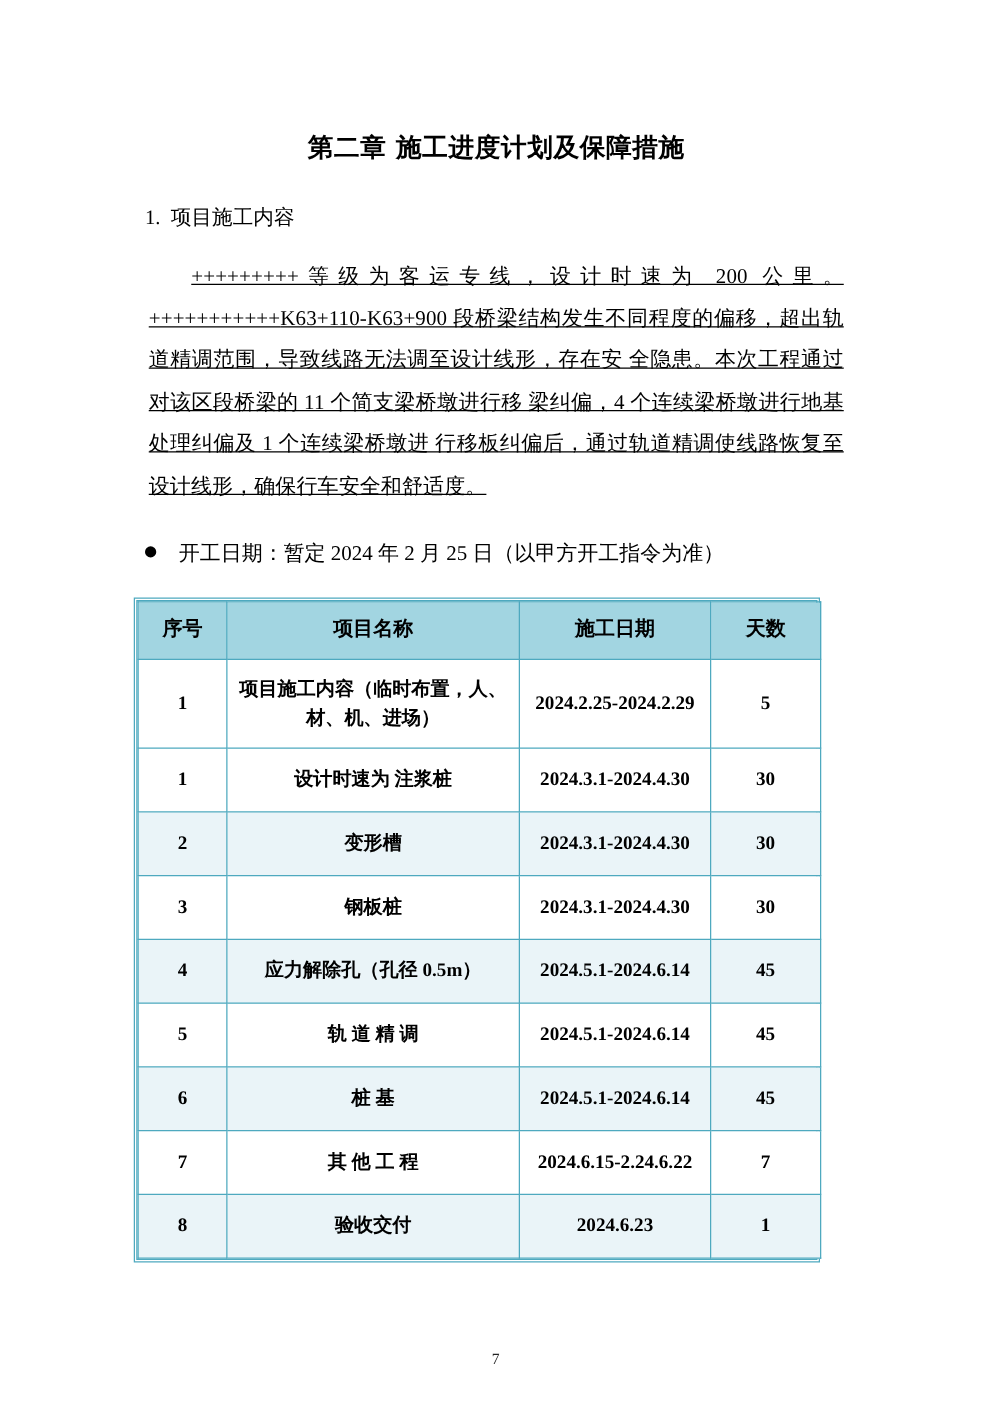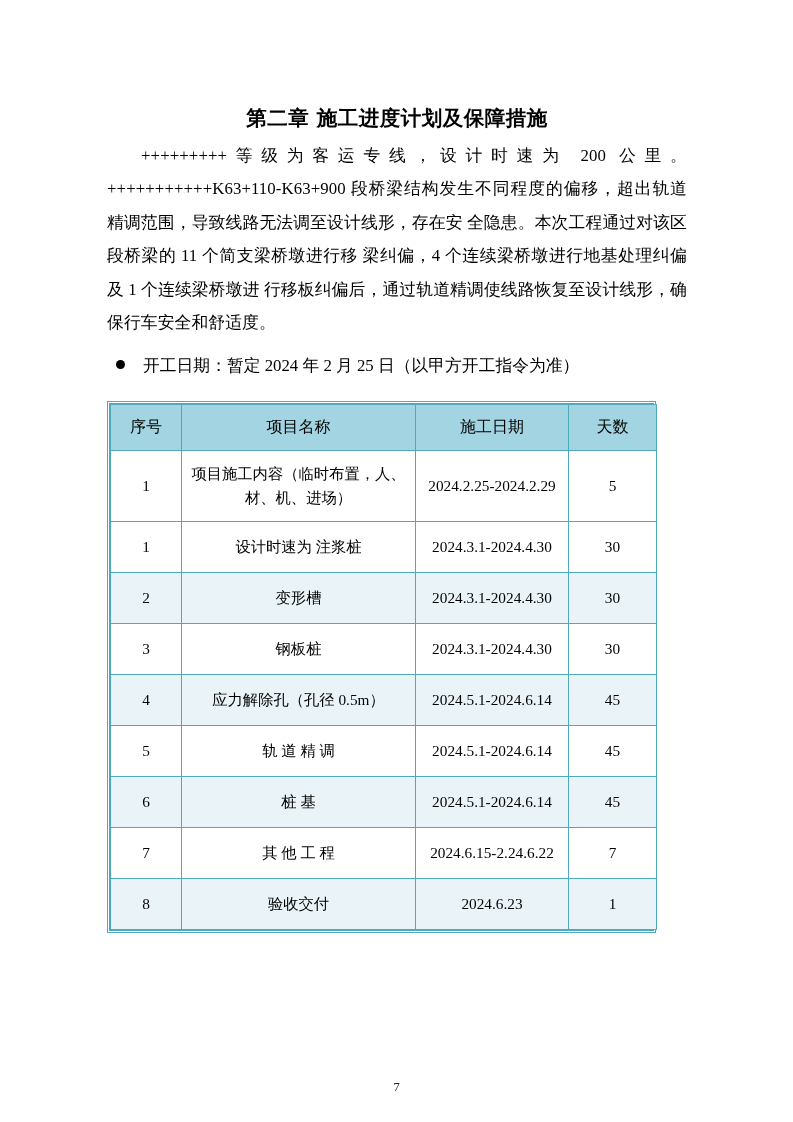--- a/index.html
+++ b/index.html
@@ -48,25 +48,26 @@
     line-height: 1.5;
     margin: 0;
     padding-top: 29px;
     padding-left: 9px;
     white-space: pre;
   }
 
   .para {
     font-size: 16.8px;
     line-height: 33.5px;
-    margin: 0;
+    margin: 12px;
     padding-top: 6px;
     text-align: justify;
     text-justify: inter-ideograph;
     letter-spacing: 0.1px;
+    text-decoration: underline;
   }
   .para .indent { display: inline-block; width: 34px; }
 
   .section2 {
     font-size: 16.5px;
     line-height: 1.5;
     margin: 0;
     padding-top: 11px;
     padding-left: 9px;
     white-space: pre;
@@ -104,21 +105,21 @@
   table.sched {
     border-collapse: collapse;
     width: 100%;
     table-layout: fixed;
   }
   table.sched td, table.sched th {
     border: 1px solid #4ea9bf;
     text-align: center;
     vertical-align: middle;
     font-size: 15.3px;
-    font-weight: normal;
+    font-weight: bold;
     padding: 4px 3px;
     line-height: 1.55;
   }
   table.sched thead th {
     background: #a2d5e1;
     height: 37px;
     font-size: 16px;
   }
   tr.r-white td { background: #ffffff; }
   tr.r-tint  td { background: #eaf4f8; }
@@ -145,20 +146,21 @@
 </style>
 </head>
 <body>
 
 <div class="page">
 
   <div class="content">
 
     <h1 class="doc-title">第二章 施工进度计划及保障措施</h1>
 
+    <p class="list-head">1.  项目施工内容</p>
 
     <p class="para"><span class="indent"></span><span>+++++++++等级为客运专线，设计时速为 200  公里。+++++++++++</span><span>K63+110-K63+900 段桥梁结构发生不同程度的偏移，超出轨道精调范围，导致线路无法调至设计线形，存在安 全隐患。本次工程通过对该区段桥梁的 11 个简支梁桥墩进行移 梁纠偏，4 个连续梁桥墩进行地基处理纠偏及 1 个连续梁桥墩进 行移板纠偏后，通过轨道精调使线路恢复至设计线形，确保行车安全和舒适度。</span></p>
 
 
     <p class="bullet-line"><span class="bullet-dot"></span><span>开工日期：暂定 2024 年 2 月 25 日（以甲方开工指令为准）</span></p>
 
 
     <div class="tbl-wrap">
       <table class="sched">
         <colgroup>

